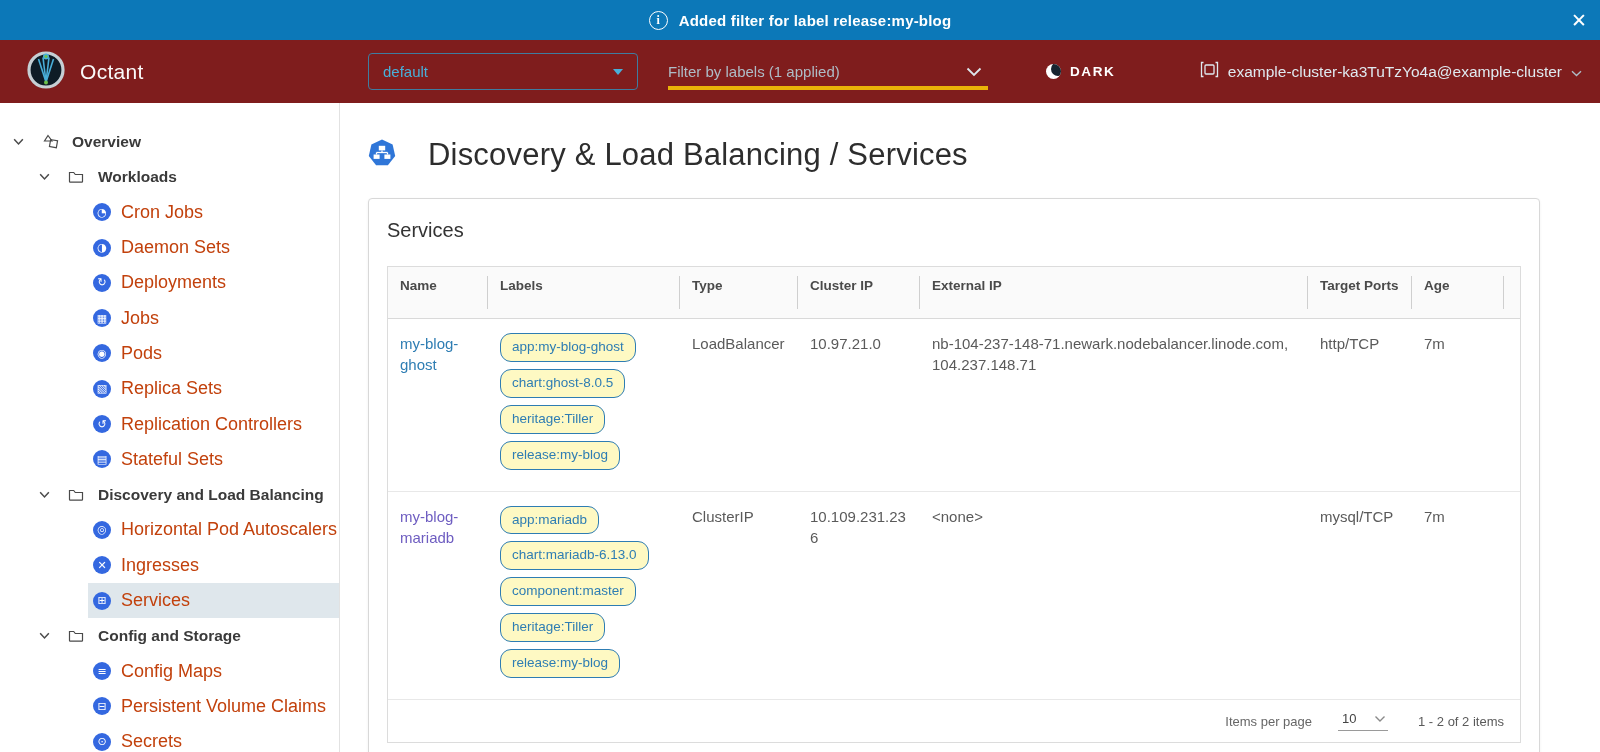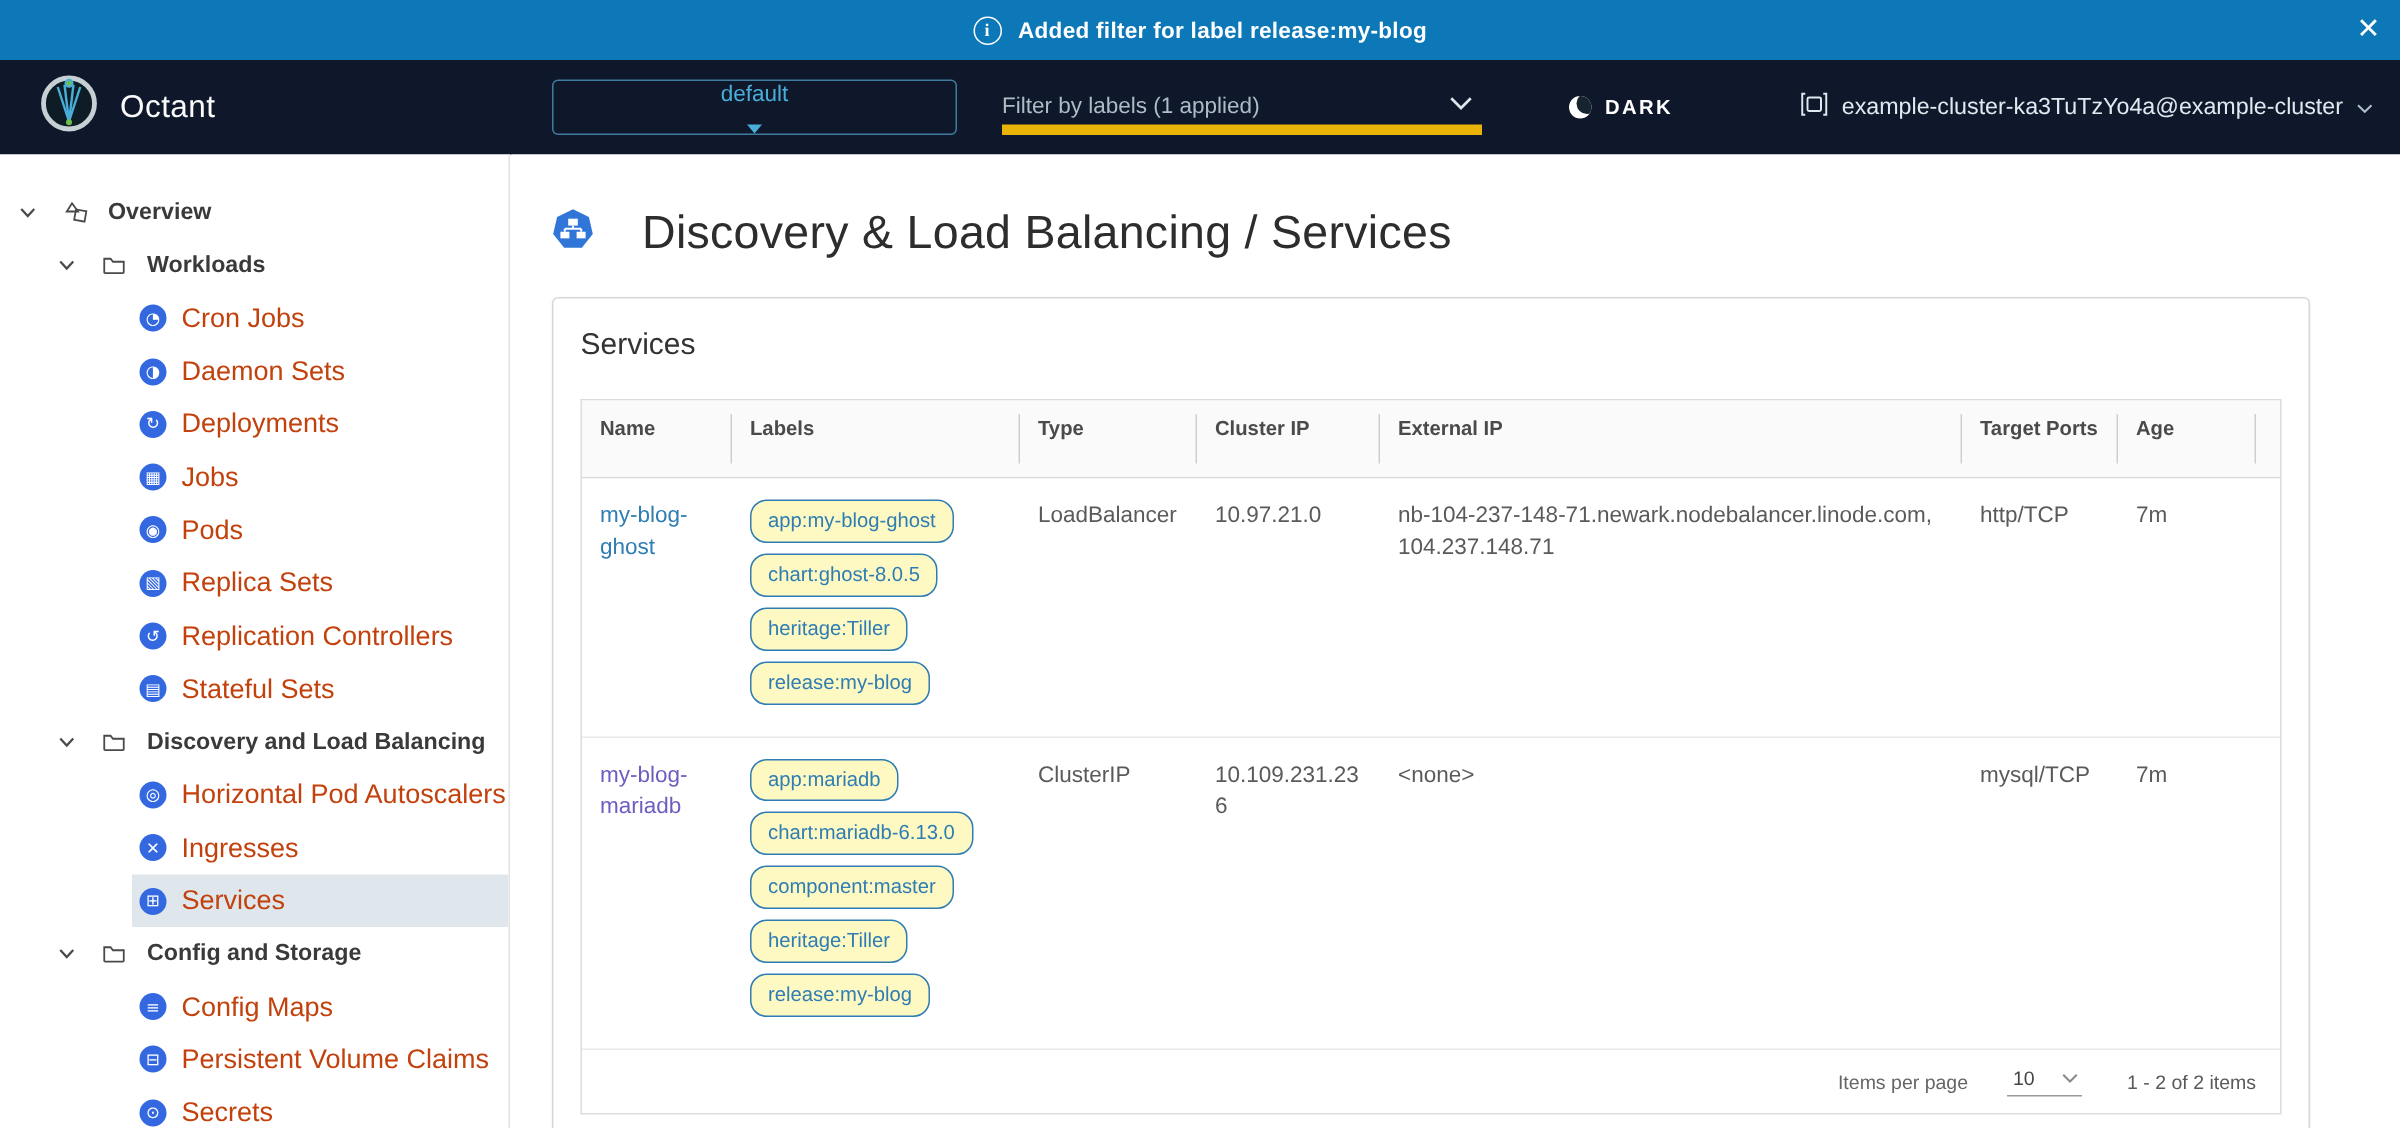--- a/index.html
+++ b/index.html
@@ -20,36 +20,36 @@
     width:19px; height:19px; border:1.5px solid #fff; border-radius:50%;
     display:flex; align-items:center; justify-content:center;
     font-size:12px; font-weight:700; font-family:"Liberation Serif", serif;
   }
   .banner-close {
     position:absolute; right:13px; top:50%; transform:translateY(-50%);
     font-size:19px; line-height:1; color:#fff; cursor:pointer; font-weight:400;
   }
 
   
-  .header { height:63px; background:#0f172a; position:relative; }
+  .header { height:63px; background:#7f1d1d; position:relative; }
   .brand { position:absolute; left:26px; top:0; height:63px; display:flex; align-items:center; gap:14px; }
   .app-name { color:#fafafa; font-size:21px; font-weight:400; letter-spacing:.3px; }
 
   .ns-select {
     position:absolute; left:368px; top:13px; width:270px; height:37px;
     border:1px solid #3f7ca0; border-radius:4px;
     display:flex; align-items:center; justify-content:space-between;
-    padding:0 14px; cursor:pointer;flex-direction:column;
+    padding:0 14px; cursor:pointer;
   }
   .ns-value { color:#49afd9; font-size:15px; }
   .ns-caret { width:0; height:0; border-left:5px solid transparent; border-right:5px solid transparent; border-top:6px solid #49afd9; }
 
   .label-filter {
     position:absolute; left:668px; top:17px; width:320px; height:33px;
-    border-bottom:7px solid #eab308;
+    border-bottom:4px solid #eab308;
     display:flex; align-items:center; justify-content:space-between; cursor:pointer;
   }
   .label-filter-text { color:#aebcc6; font-size:15px; }
   .lf-chev { margin-right:6px; }
 
   .theme-toggle { position:absolute; left:1046px; top:0; height:63px; display:flex; align-items:center; gap:9px; cursor:pointer; }
   .moon { width:15px; height:15px; border-radius:50%; background:#fff; position:relative; overflow:hidden; }
   .moon::after { content:''; position:absolute; left:5px; top:-2px; width:14px; height:14px; border-radius:50%; background:#162430; }
   .theme-label { color:#fff; font-size:13.5px; font-weight:700; letter-spacing:1.6px; }
 

